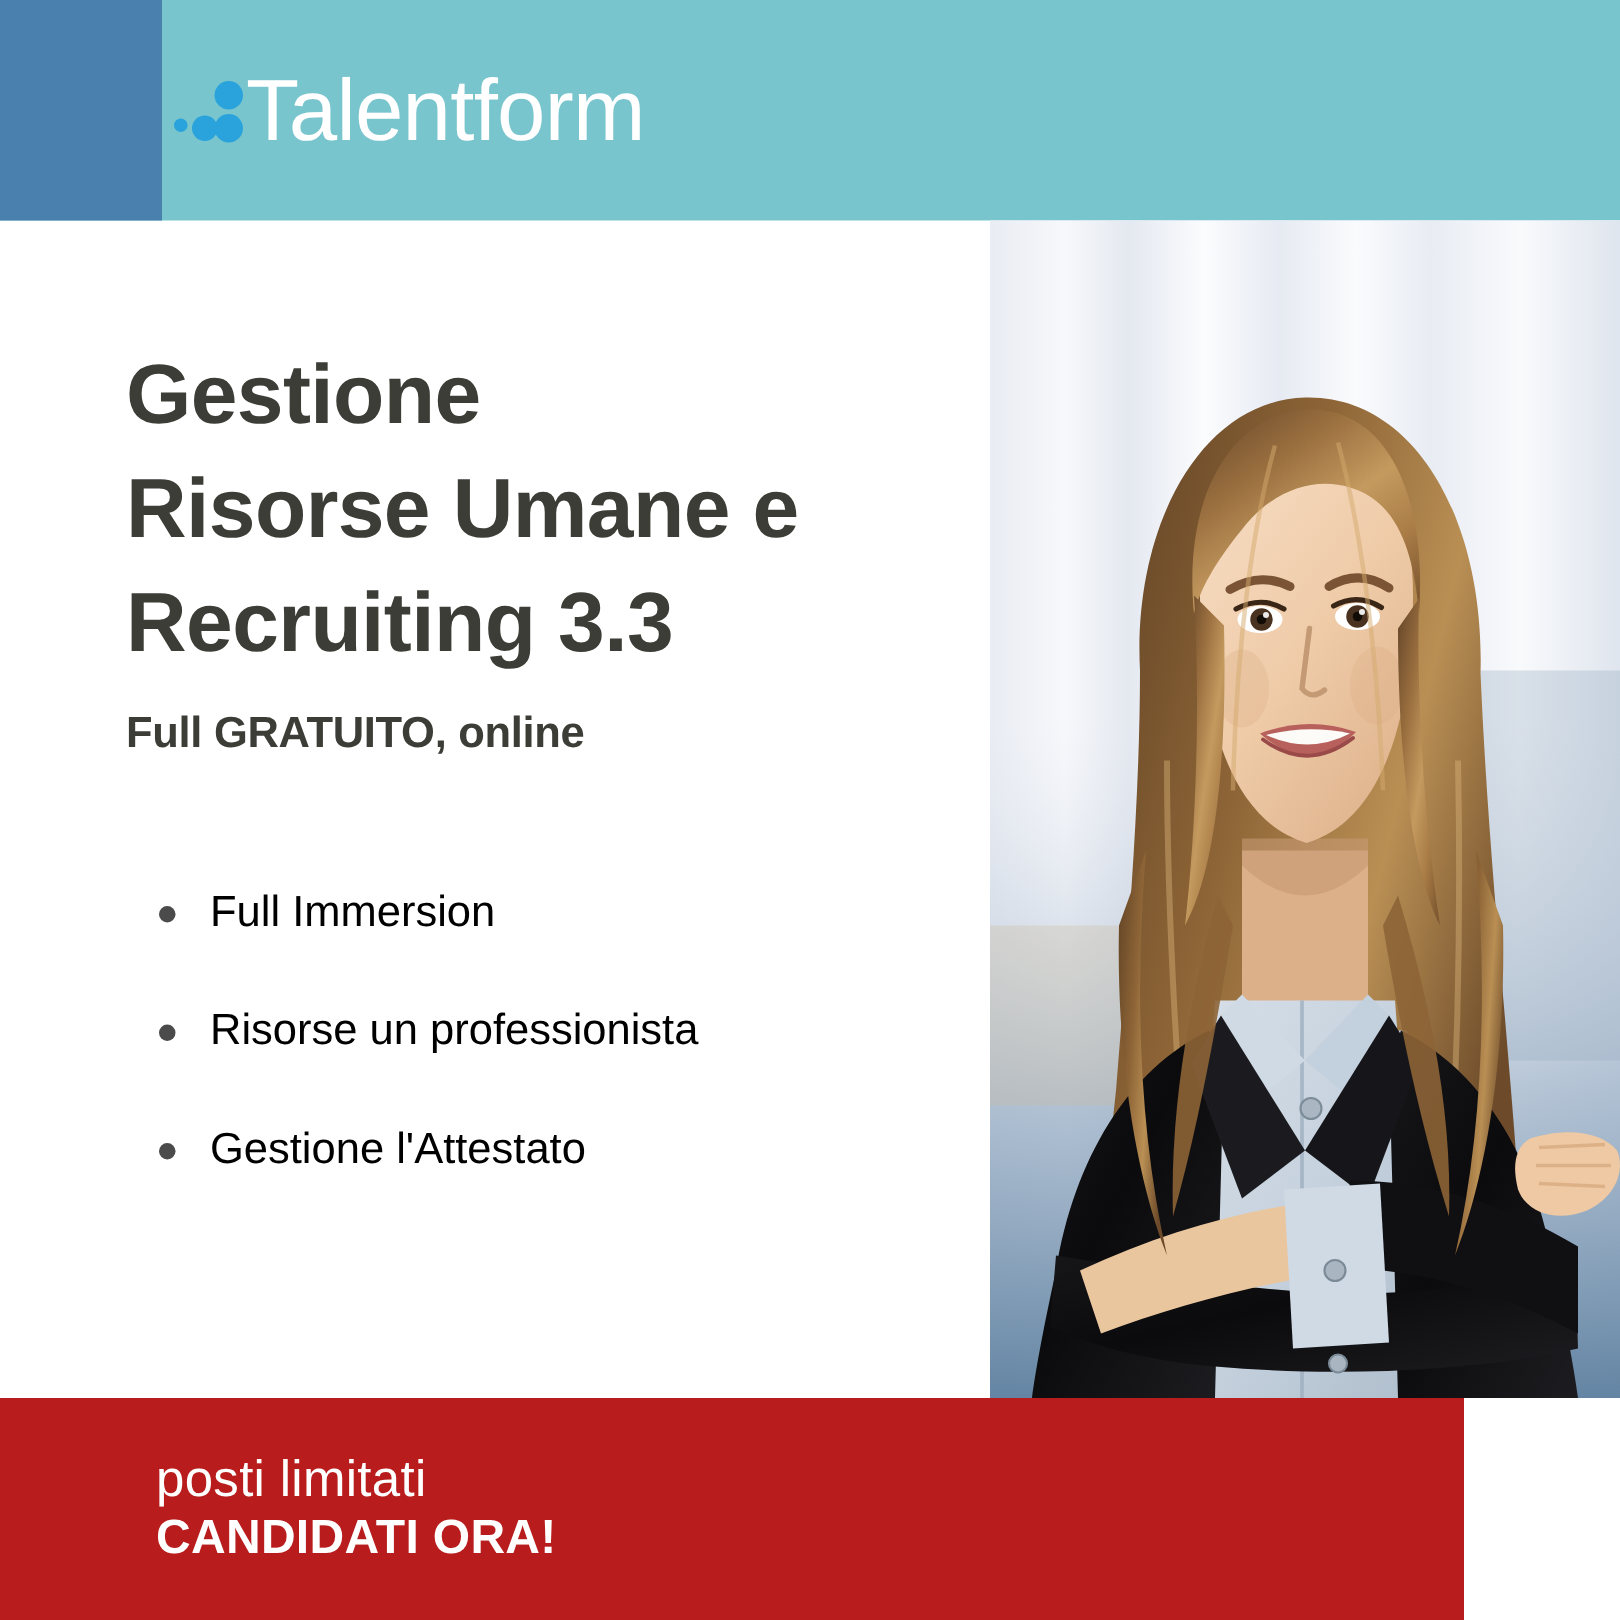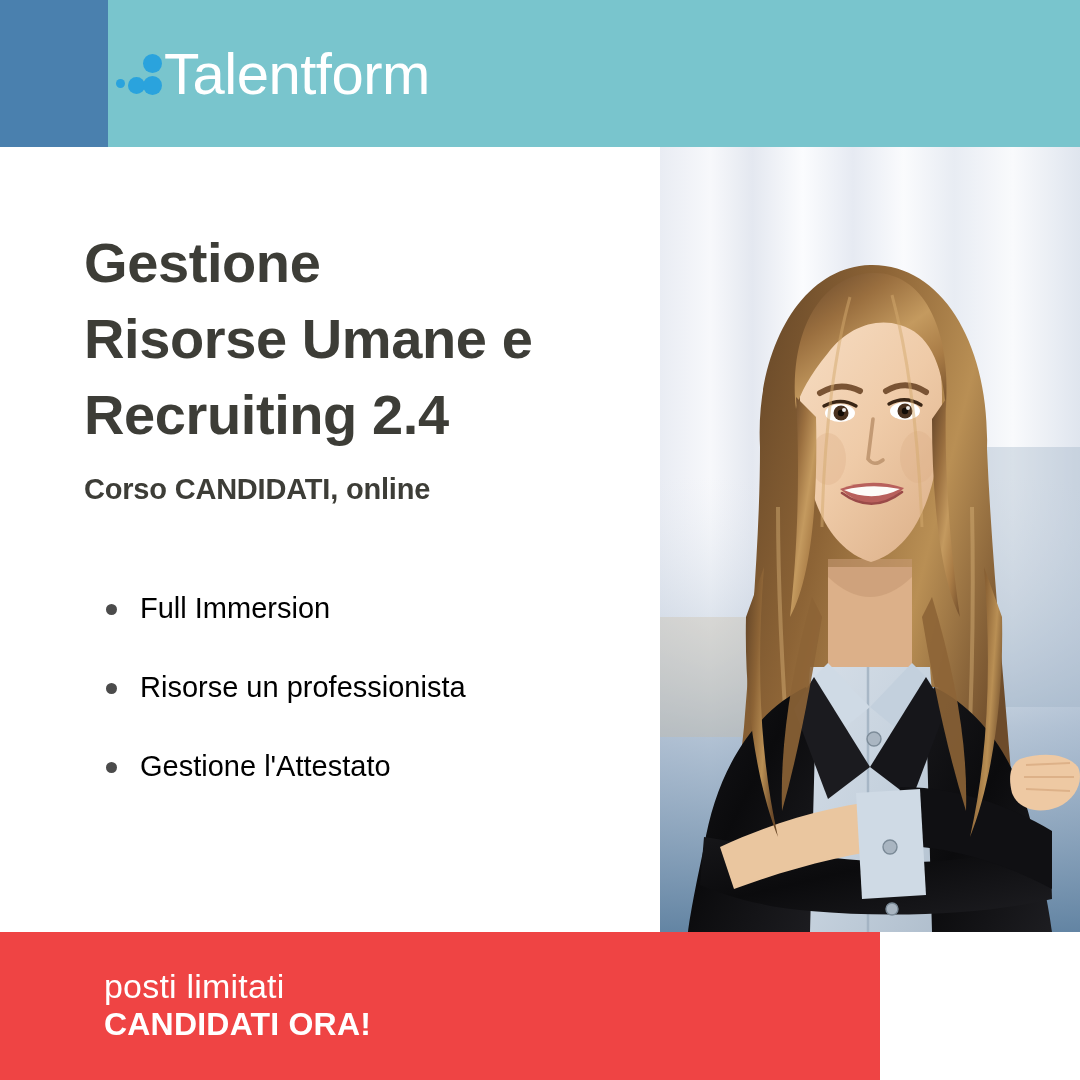--- a/index.html
+++ b/index.html
@@ -125,23 +125,23 @@
     overflow: hidden;
     background: #eef1f7;
   }
   .photo svg { display: block; }
 
   
   .cta {
     position: absolute;
     left: 0;
     top: 932px;
-    width: 880px;
+    width: 976px;
     height: 148px;
-    background: #ef4444;
+    background: #b91c1c;
   }
   .cta-inner {
     position: absolute;
     left: 104px;
     top: 34px;
   }
   .cta-pre {
     color: #ffffff;
     font-size: 34px;
     font-weight: 300;
@@ -170,22 +170,22 @@
         <span class="dot-tr"></span>
         <span class="dot-br"></span>
       </div>
       <div class="logo-text">Talentform</div>
     </div>
   </div>
 
   <div class="content">
     <h1 class="headline">Gestione
 Risorse Umane e
-Recruiting 2.4</h1>
-    <div class="subhead">Corso CANDIDATI, online</div>
+Recruiting 3.3</h1>
+    <div class="subhead">Full GRATUITO, online</div>
     <ul class="benefits">
       <li class="benefit-item">Full Immersion</li>
       <li class="benefit-item">Risorse un professionista</li>
       <li class="benefit-item">Gestione l'Attestato</li>
     </ul>
   </div>
 
   <div class="photo">
     <svg width="420" height="785" viewBox="0 0 420 785" xmlns="http://www.w3.org/2000/svg">
       <defs>

